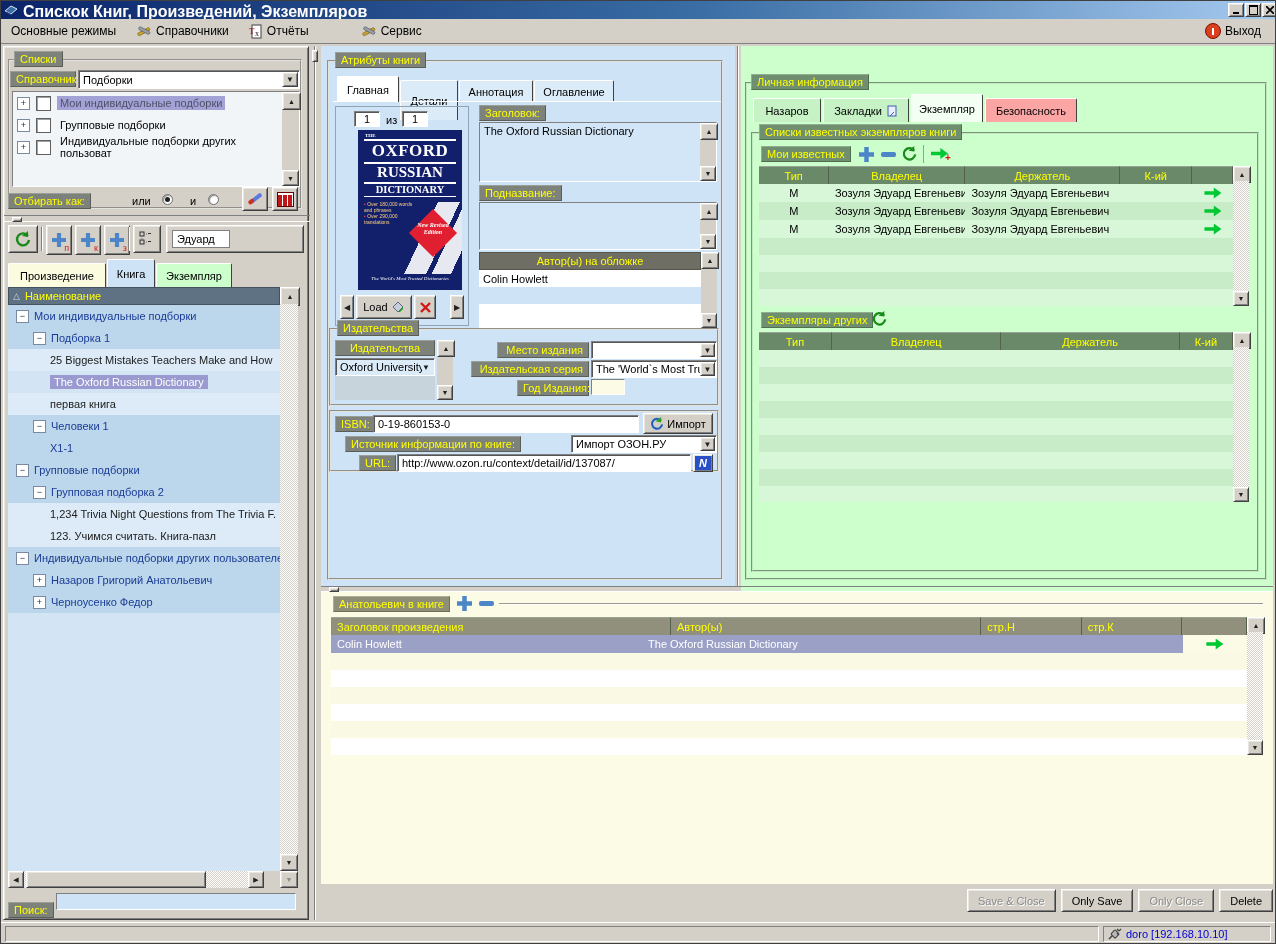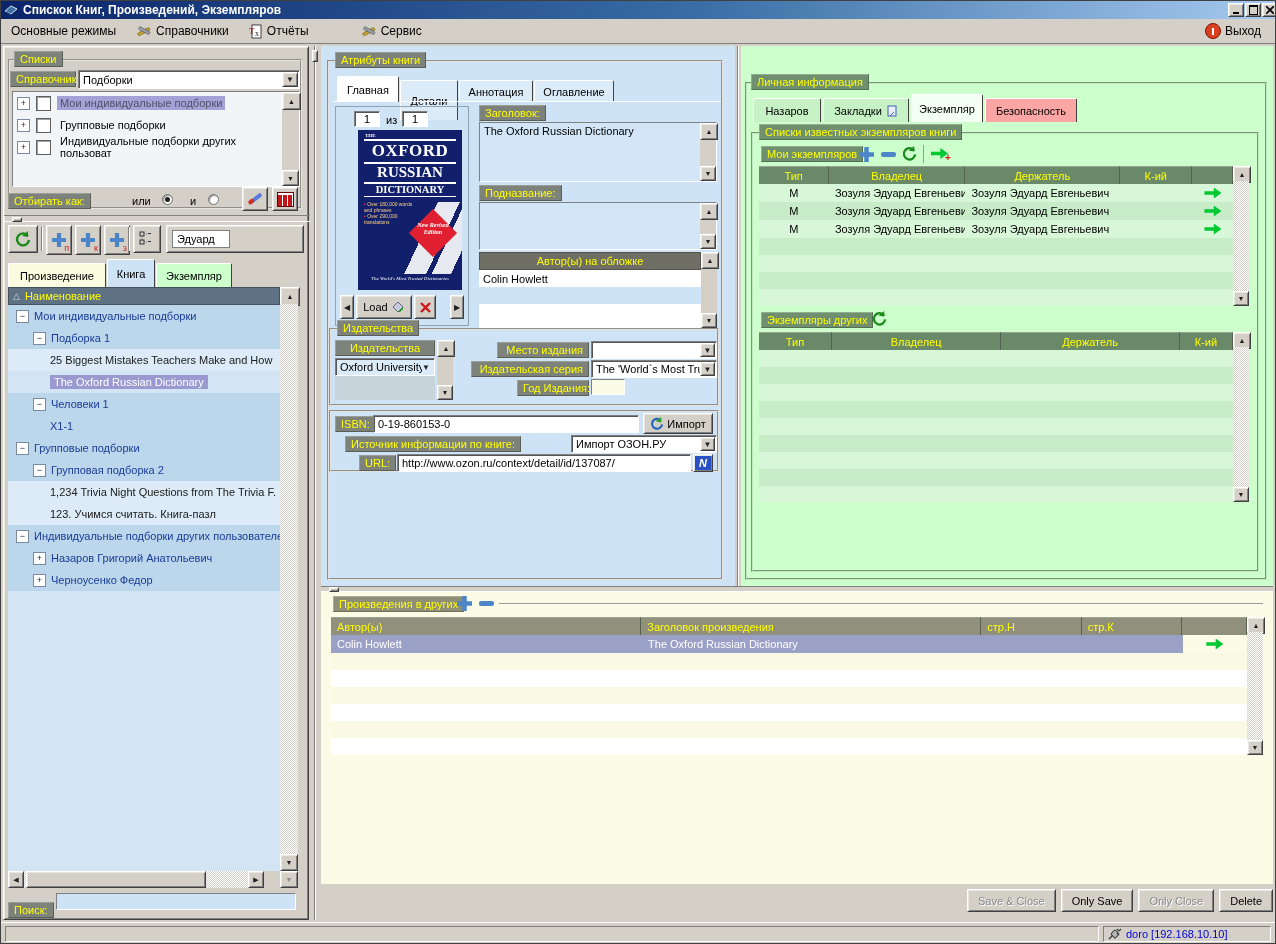--- a/index.html
+++ b/index.html
@@ -67,21 +67,21 @@
 </head>
 <body>
 
 <div id="app">
 
   <div class="a titlebar">
     <svg class="a" style="left:3px;top:2px" width="14" height="14" viewBox="0 0 14 14">
         <path d="M1 8 L7 3 L13 6 L7 11 Z" fill="#3a6ea5" stroke="#dce6f4" stroke-width="1"></path>
         <path d="M1 8 L5 12 L7 11" fill="#1a3c7a"></path>
       </svg>
-    <span class="a" style="left:22px;top:2px;font-size:12px">Спискок Книг, Произведений, Экземпляров</span>
+    <span class="a" style="left:22px;top:2px;font-size:16px">Спискок Книг, Произведений, Экземпляров</span>
     <div class="a tb-btn raised" style="left:1225px;top:2px">
         <span style="border-bottom:2px solid #000;width:6px;height:5px"></span>
       </div>
     <div class="a tb-btn raised" style="left:1242px;top:2px">
         <span style="width:7px;height:7px;border:1px solid #000;border-top-width:2px"></span>
       </div>
     <div class="a tb-btn raised" style="left:1259px;top:2px">
         <svg width="8" height="8" viewBox="0 0 8 8">
           <path d="M0 0 L8 8 M8 0 L0 8" stroke="#000" stroke-width="1.6"></path>
         </svg>
@@ -239,20 +239,23 @@
           </div>
           <div class="trow" style="display: flex; align-items: center; height: 22px; gap: 5px; padding-left: 25px; background: rgb(188, 214, 236);">
             <span class="exp">−</span>
             <span style="color: rgb(26, 60, 150);">Подборка 1</span>
           </div>
           <div class="trow" style="display: flex; align-items: center; height: 22px; gap: 5px; padding-left: 42px; background: rgb(220, 235, 247);">
             <span style="color: rgb(32, 32, 32);">25 Biggest Mistakes Teachers Make and How</span>
           </div>
           <div class="trow" style="display: flex; align-items: center; height: 22px; gap: 5px; padding-left: 42px; background: rgb(211, 229, 244);">
             <span style="background: rgb(154, 154, 208); color: rgb(255, 255, 255); padding: 1px 4px;">The Oxford Russian Dictionary</span>
+          </div>
+          <div class="trow" style="display: flex; align-items: center; height: 22px; gap: 5px; padding-left: 42px; background: rgb(220, 235, 247);">
+            <span style="color: rgb(32, 32, 32);">первая книга</span>
           </div>
           <div class="trow" style="display: flex; align-items: center; height: 22px; gap: 5px; padding-left: 25px; background: rgb(188, 214, 236);">
             <span class="exp">−</span>
             <span style="color: rgb(26, 60, 150);">Человеки 1</span>
           </div>
           <div class="trow" style="display: flex; align-items: center; height: 22px; gap: 5px; padding-left: 42px; background: rgb(188, 214, 236);">
             <span style="color: rgb(26, 60, 150);">Х1-1</span>
           </div>
           <div class="trow" style="display: flex; align-items: center; height: 22px; gap: 5px; padding-left: 8px; background: rgb(188, 214, 236);">
             <span class="exp">−</span>
@@ -454,21 +457,21 @@
       </div>
     <div class="a btn" style="left:372px;top:408px;width:20px;height:18px;background:#2a50c8;color:#fff;font-weight:bold;font-style:italic">
         <span>N</span>
       </div>
   </div>
 
   <div class="a" style="left:734px;top:45px;width:6px;height:540px">
     <span class="a" style="left:2px;top:0;width:1px;height:100%;background:#808080;box-shadow:1px 0 0 #fff"></span>
   </div>
 
-  <div class="a" style="left:740px;top:45px;width:532px;height:540px;background:#ccffcc">
+  <div class="a" style="left:740px;top:45px;width:532px;height:658px;background:#ccffcc">
     <div class="a groove" style="left:4px;top:36px;width:522px;height:498px;border-color:#bfe8bf"></div>
     <span class="a chip chip-gr" style="left:10px;top:28px">Личная информация</span>
 
     <div class="a tab" style="left:12px;top:52px;width:68px;height:24px;background:#c6f2c6">
         <span>Назаров</span>
       </div>
     <div class="a tab" style="left:82px;top:52px;width:86px;height:24px;background:#c6f2c6">
       <span>Закладки</span>
       <svg width="12" height="12" viewBox="0 0 12 12">
           <rect x="2" y="1" width="8" height="10" fill="#e8f0ff" stroke="#4060b0"></rect>
@@ -478,21 +481,21 @@
     <div class="a tab" style="left:170px;top:48px;width:72px;height:28px;background:#f4fff4;z-index:2">
         <span>Экземпляр</span>
       </div>
     <div class="a tab" style="left:244px;top:52px;width:92px;height:24px;background:#fca5a5">
         <span>Безопасность</span>
       </div>
 
     <div class="a groove" style="left:10px;top:86px;width:508px;height:440px;border-color:#bfe8bf"></div>
     <span class="a chip chip-gr" style="left:18px;top:78px">Списки известных экземпляров книги</span>
 
-    <span class="a chip chip-gr" style="left:20px;top:100px">Мои экземпляров</span>
+    <span class="a chip chip-gr" style="left:20px;top:100px">Мои известных</span>
     <span class="a plus-ic" style="left:118px;top:101px;width:15px;height:15px"></span>
     <span class="a minus-ic" style="left:140px;top:106px;width:15px"></span>
     <svg class="a" style="left:160px;top:99px" width="17" height="17" viewBox="0 0 18 18">
         <path d="M14 6 A6 6 0 1 0 15 10" fill="none" stroke="#1a8a1a" stroke-width="2.4"></path>
         <path d="M14 1 L14 7 L8 6 Z" fill="#1a8a1a"></path>
       </svg>
     <span class="a" style="left:182px;top:99px;width:1px;height:18px;background:#88aa88"></span>
     <span class="a garrow" style="left:190px;top:102px"></span>
     <span class="a" style="left:204px;top:106px;color:#d01818;font-weight:bold;font-size:10px">+</span>
 
@@ -558,29 +561,29 @@
       <div class="a sb-track" style="top:15px;width:16px;height:140px"></div>
       <div class="a sbtn" style="bottom:0;width:16px;height:15px">▼</div>
     </div>
   </div>
 
   <div class="a" style="left:320px;top:585px;width:952px;height:6px;border-top:1px solid #808080;border-bottom:1px solid #fff">
     <span class="a thumb" style="left:8px;top:0;width:10px;height:5px"></span>
   </div>
 
   <div class="a" style="left:320px;top:591px;width:952px;height:292px;background:#fbfbe6">
-    <span class="a chip chip-ol" style="left:12px;top:4px">Произведения в других</span>
+    <span class="a chip chip-ol" style="left:12px;top:4px">Анатольевич в книге</span>
     <span class="a plus-ic" style="left:136px;top:4px;width:15px;height:15px"></span>
     <span class="a minus-ic" style="left:158px;top:9px;width:15px"></span>
     <span class="a" style="left:178px;top:11px;right:10px;height:2px;border-top:1px solid #9a9a88;border-bottom:1px solid #fff"></span>
 
     <div id="works-table" class="a" style="left:10px;top:25px;width:916px;height:138px;overflow:hidden">
         <div style="display: flex; height: 18px; background: rgb(144, 144, 124);">
+          <div class="hdr" style="width: 352px; justify-content: flex-start;">Заголовок произведения</div>
           <div class="hdr" style="width: 320px; justify-content: flex-start;">Автор(ы)</div>
-          <div class="hdr" style="width: 352px; justify-content: flex-start;">Заголовок произведения</div>
           <div class="hdr" style="width: 94px; justify-content: flex-start;">стр.Н</div>
           <div class="hdr" style="width: 94px; justify-content: flex-start;">стр.К</div>
           <div class="hdr" style="width: 56px;"></div>
         </div>
         <div style="display: flex; height: 18px;">
           <div class="cell" style="width: 320px; background: rgb(155, 160, 198); color: rgb(255, 255, 255);">Colin Howlett</div>
           <div class="cell" style="width: 352px; background: rgb(155, 160, 198); color: rgb(255, 255, 255);">The Oxford Russian Dictionary</div>
           <div class="cell" style="width: 94px; background: rgb(155, 160, 198); color: rgb(255, 255, 255);"></div>
           <div class="cell" style="width: 94px; background: rgb(155, 160, 198); color: rgb(255, 255, 255);"></div>
           <div class="cell" style="width: 56px; background: rgb(251, 251, 230); justify-content: center;">

